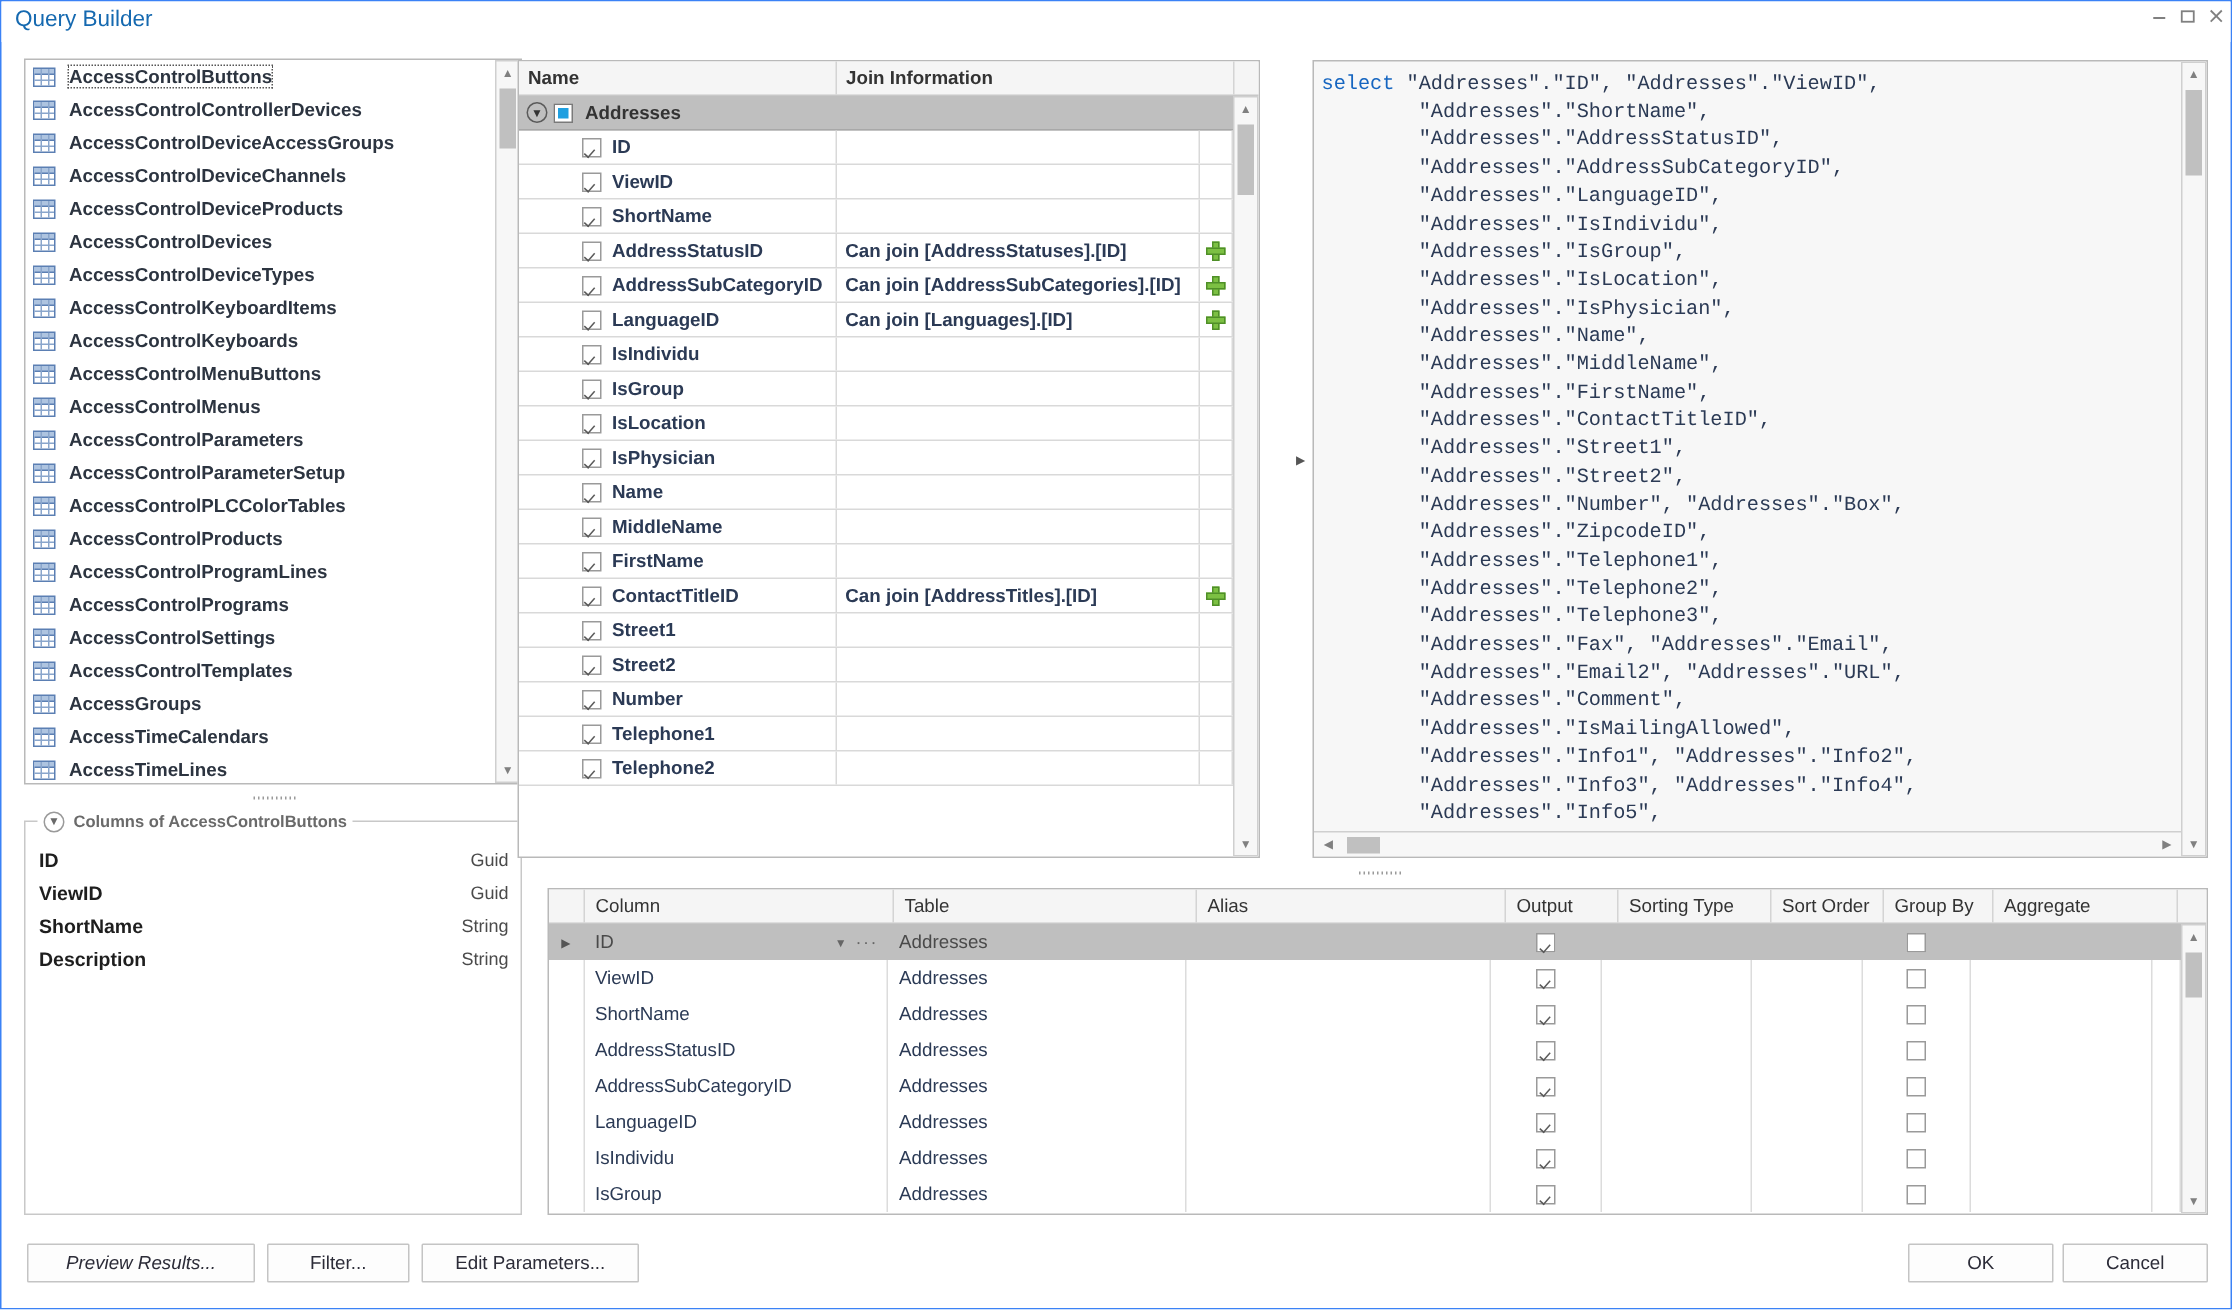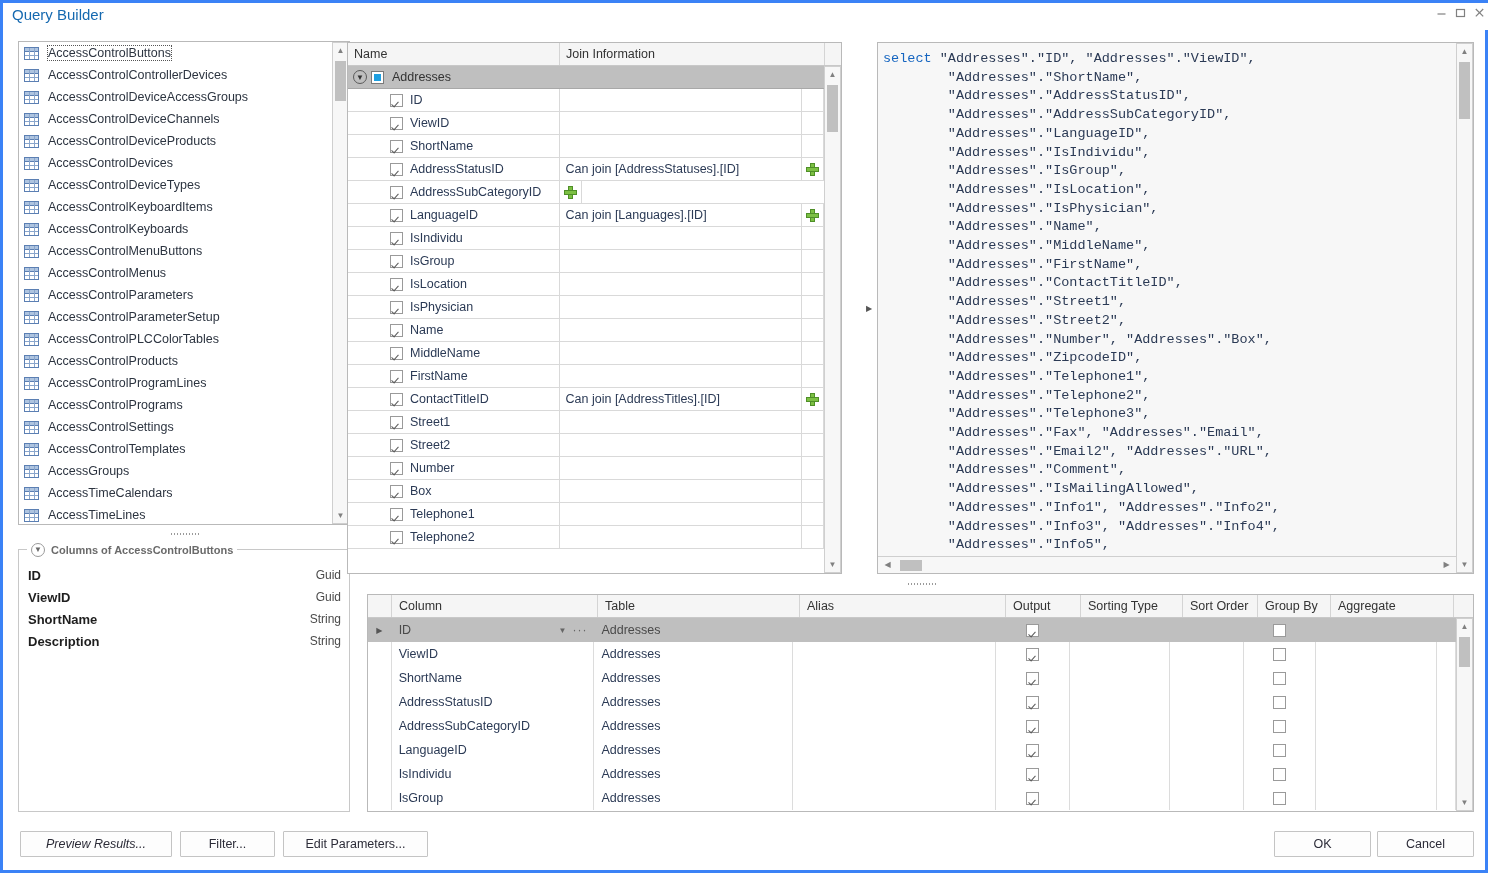--- a/index.html
+++ b/index.html
@@ -8,21 +8,21 @@
     background: #ffffff;
     font-family: "Liberation Sans", sans-serif;
     font-size: 12.5px;
     color: #1a1a1a;
     overflow: hidden;
   }
   #app {
     position: relative;
     width: 1488px; height: 873px;
     box-sizing: border-box;
-    border: 3px solid #3b82f6;
+    border: 1px solid #3b82f6;
     background: #ffffff;
   }
 
   
   #titlebar {
     position: absolute; left: 0; top: 0; width: 1486px; height: 27px;
     background: #ffffff;
   }
   #win-title {
     position: absolute; left: 9px; top: 3px;
@@ -33,21 +33,21 @@
     position: absolute; top: 4px; width: 17px; height: 17px;
     color: #808080; font-size: 12px; line-height: 17px; text-align: center;
     cursor: default;
   }
   #btn-min { left: 1430px; }
   #btn-max { left: 1449px; }
   #btn-close { left: 1468px; }
   .wbtn svg { display: block; margin: 0 auto; }
 
   
-  .panel-border { border: 1px solid #b9b9b9; background: #ffffff; box-sizing: border-box; }
+  .panel-border { border: 1px solid #b9b9b9; background: #ffffff; box-sizing: border-box; font-weight: bold; }
 
   
   #tables-list {
     position: absolute; left: 15px; top: 38px; width: 332px; height: 484px;
     overflow: hidden;
   }
   #tables-scroll {
     position: absolute; left: 0; top: 0; right: 19px; bottom: 0;
     overflow: hidden;
   }
@@ -534,20 +534,21 @@
             <div class="tc-join">Can join [AddressStatuses].[ID]</div>
             <div class="tc-plus">
               <span class="plus-icon"></span>
             </div>
           </div>
           <div class="trow">
             <div class="tc-name">
               <span class="cb checked"></span>
               <span>AddressSubCategoryID</span>
             </div>
+            <div class="tc-join">Can join [AddressSubCategories].[ID]</div>
             <div class="tc-plus">
               <span class="plus-icon"></span>
             </div>
           </div>
           <div class="trow">
             <div class="tc-name">
               <span class="cb checked"></span>
               <span>LanguageID</span>
             </div>
             <div class="tc-join">Can join [Languages].[ID]</div>
@@ -634,28 +635,20 @@
               <span class="cb checked"></span>
               <span>Street2</span>
             </div>
             <div class="tc-join"></div>
             <div class="tc-plus"></div>
           </div>
           <div class="trow">
             <div class="tc-name">
               <span class="cb checked"></span>
               <span>Number</span>
-            </div>
-            <div class="tc-join"></div>
-            <div class="tc-plus"></div>
-          </div>
-          <div class="trow">
-            <div class="tc-name">
-              <span class="cb checked"></span>
-              <span>Box</span>
             </div>
             <div class="tc-join"></div>
             <div class="tc-plus"></div>
           </div>
           <div class="trow">
             <div class="tc-name">
               <span class="cb checked"></span>
               <span>Telephone1</span>
             </div>
             <div class="tc-join"></div>

